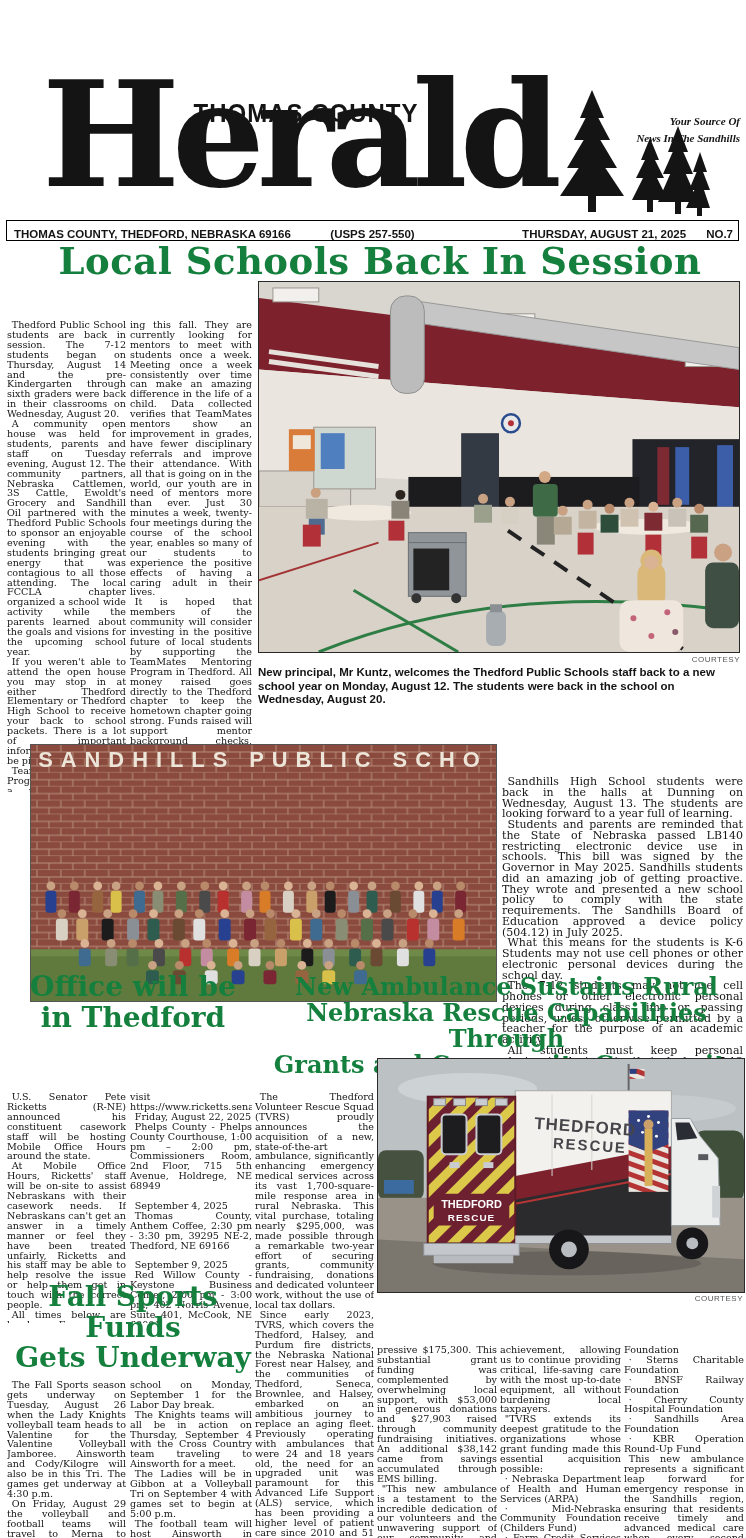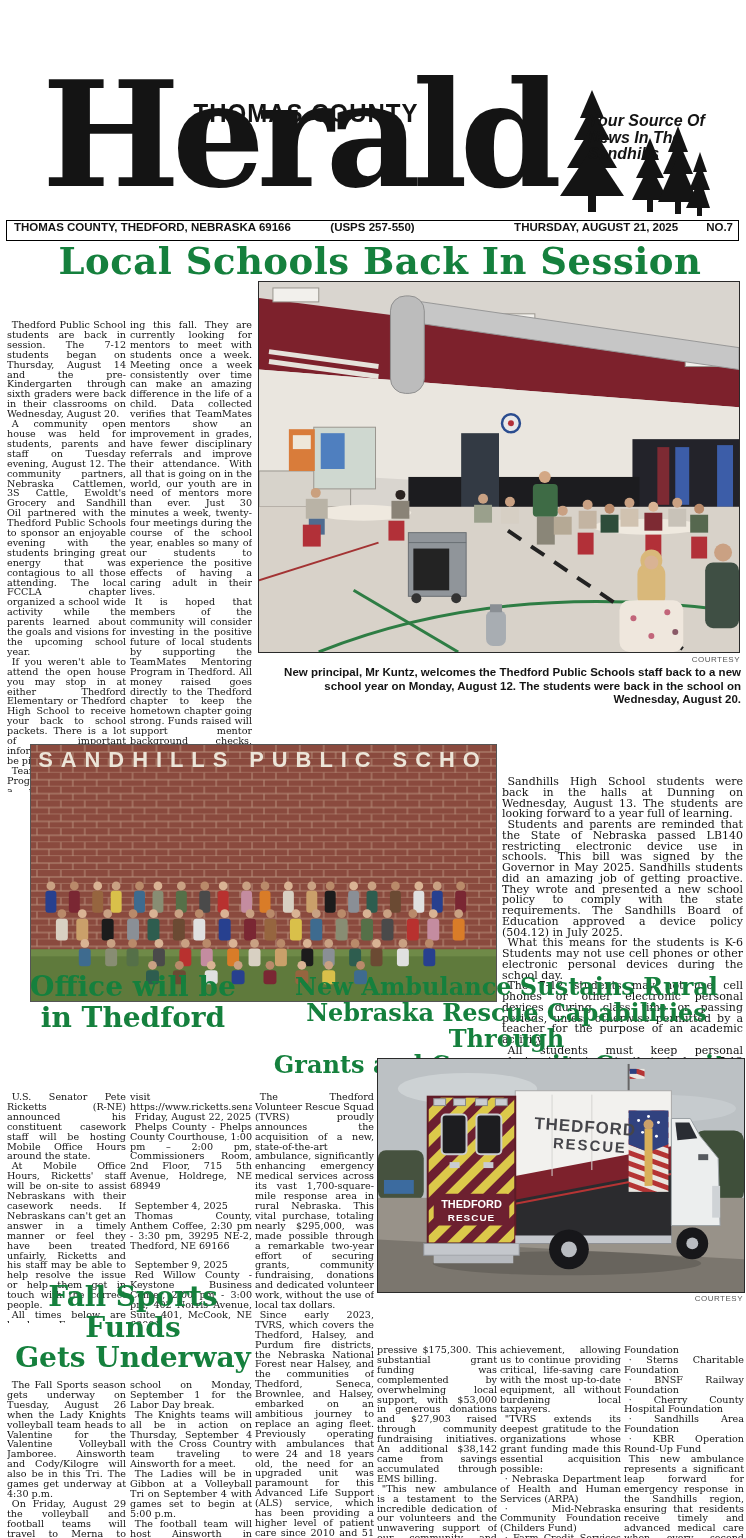--- a/index.html
+++ b/index.html
@@ -4,40 +4,40 @@
 <style>
   html,body{margin:0;padding:0;background:#fff;}
   .page{position:relative;width:746px;height:1538px;background:#fff;overflow:hidden;
         font-family:"DejaVu Serif",serif;color:#141414;}
   .abs{position:absolute;}
   
   .kicker{font-family:"Liberation Sans",sans-serif;font-weight:bold;font-size:24px;
           letter-spacing:1px;text-align:center;transform:scaleY(1.08);}
   .title{font-family:"DejaVu Serif",serif;font-weight:bold;font-size:146px;line-height:1;
          letter-spacing:-8px;}
-  .tagline{font-family:Liberation Sans, sans-serif;font-weight:bold;font-style:italic;
-           font-size:16px;line-height:16.5px;text-align:left;}
+  .tagline{font-family:Liberation Serif, serif;font-weight:bold;font-style:italic;
+           font-size:11px;line-height:16.5px;text-align:right;}
   
-  .bar{border:1.5px solid #000;display:flex;align-items:flex-start;
+  .bar{border:1.5px solid #000;display:flex;align-items:flex-end;
        font-family:"Liberation Sans",sans-serif;font-weight:bold;font-size:11.5px;
        box-sizing:border-box;}
   .bar .l{padding-left:7px;}
   .bar .c{position:absolute;left:0;right:0;text-align:center;}
-  .bar .r{margin-left:auto;display:flex;gap:28px;padding-right:5px;z-index:1;background:transparent;}
+  .bar .r{margin-left:auto;display:flex;gap:20px;padding-right:5px;z-index:1;background:transparent;}
   
   .headline{font-family:"DejaVu Serif",serif;font-weight:bold;text-align:center;color:#15803d;padding-left:7px;}
   .h1{font-size:37px;line-height:38px;letter-spacing:0.5px;}
   .h2{font-size:28px;line-height:30.5px;}
   .h3{font-size:24px;line-height:26px;}
   
   .body-text{font-size:9.6px;line-height:9.9px;text-align:justify;white-space:pre-line;
              overflow:hidden;margin-top:40px;}
   .body-text.md{font-size:11px;line-height:10.75px;}
   .caption{font-family:"Liberation Sans",sans-serif;font-weight:bold;font-size:11.5px;
-           line-height:13.5px;text-align:right;}
+           line-height:13.5px;}
   .courtesy{font-family:"Liberation Sans",sans-serif;font-size:8px;letter-spacing:0.5px;
             color:#555;text-align:right;}
   .photo{border:1px solid #2a2a2a;box-sizing:border-box;overflow:hidden;background:#0f766e;}
   svg{display:block;}
 </style>
 </head>
 <body>
 
 <div class="page">
 

